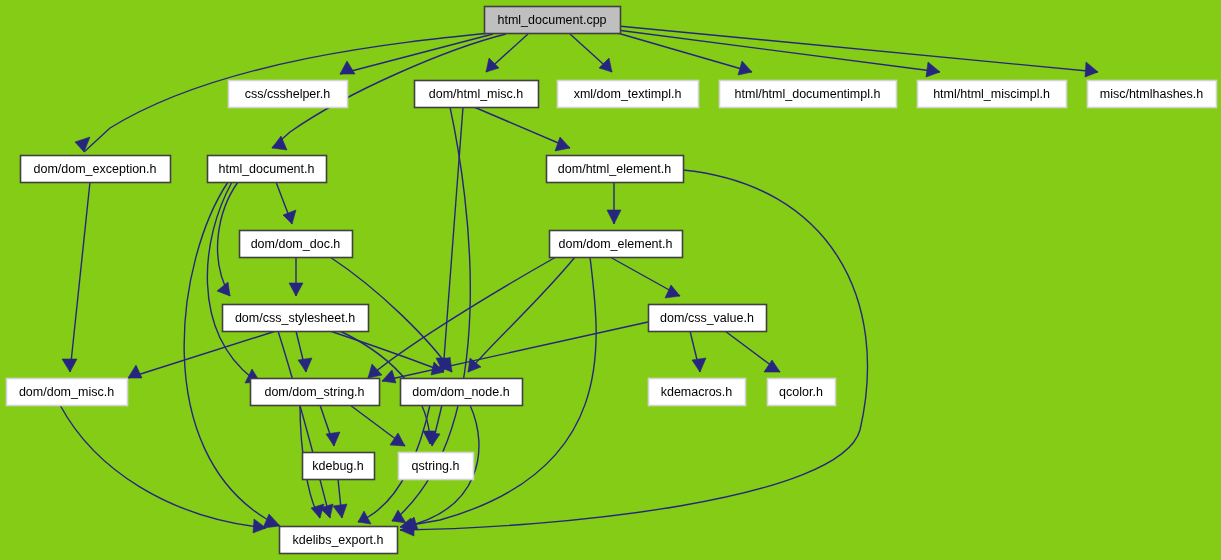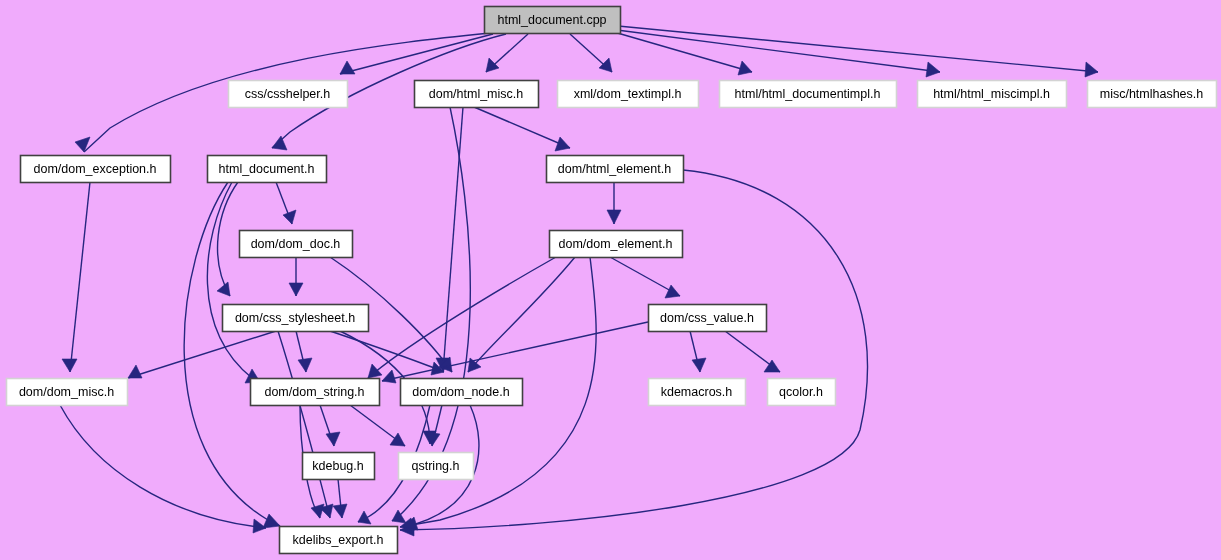--- a/index.html
+++ b/index.html
@@ -7,21 +7,21 @@
     padding: 0;
     background: #ffffff;
   }
   body {
     font-family: "Liberation Sans", sans-serif;
   }
   #graph-root {
     position: relative;
     width: 1221px;
     height: 560px;
-    background: #f0abfc;
+    background: #84cc16;
     overflow: hidden;
   }
   svg#graph-svg {
     position: absolute;
     left: 0;
     top: 0;
     width: 1221px;
     height: 560px;
     display: block;
   }

